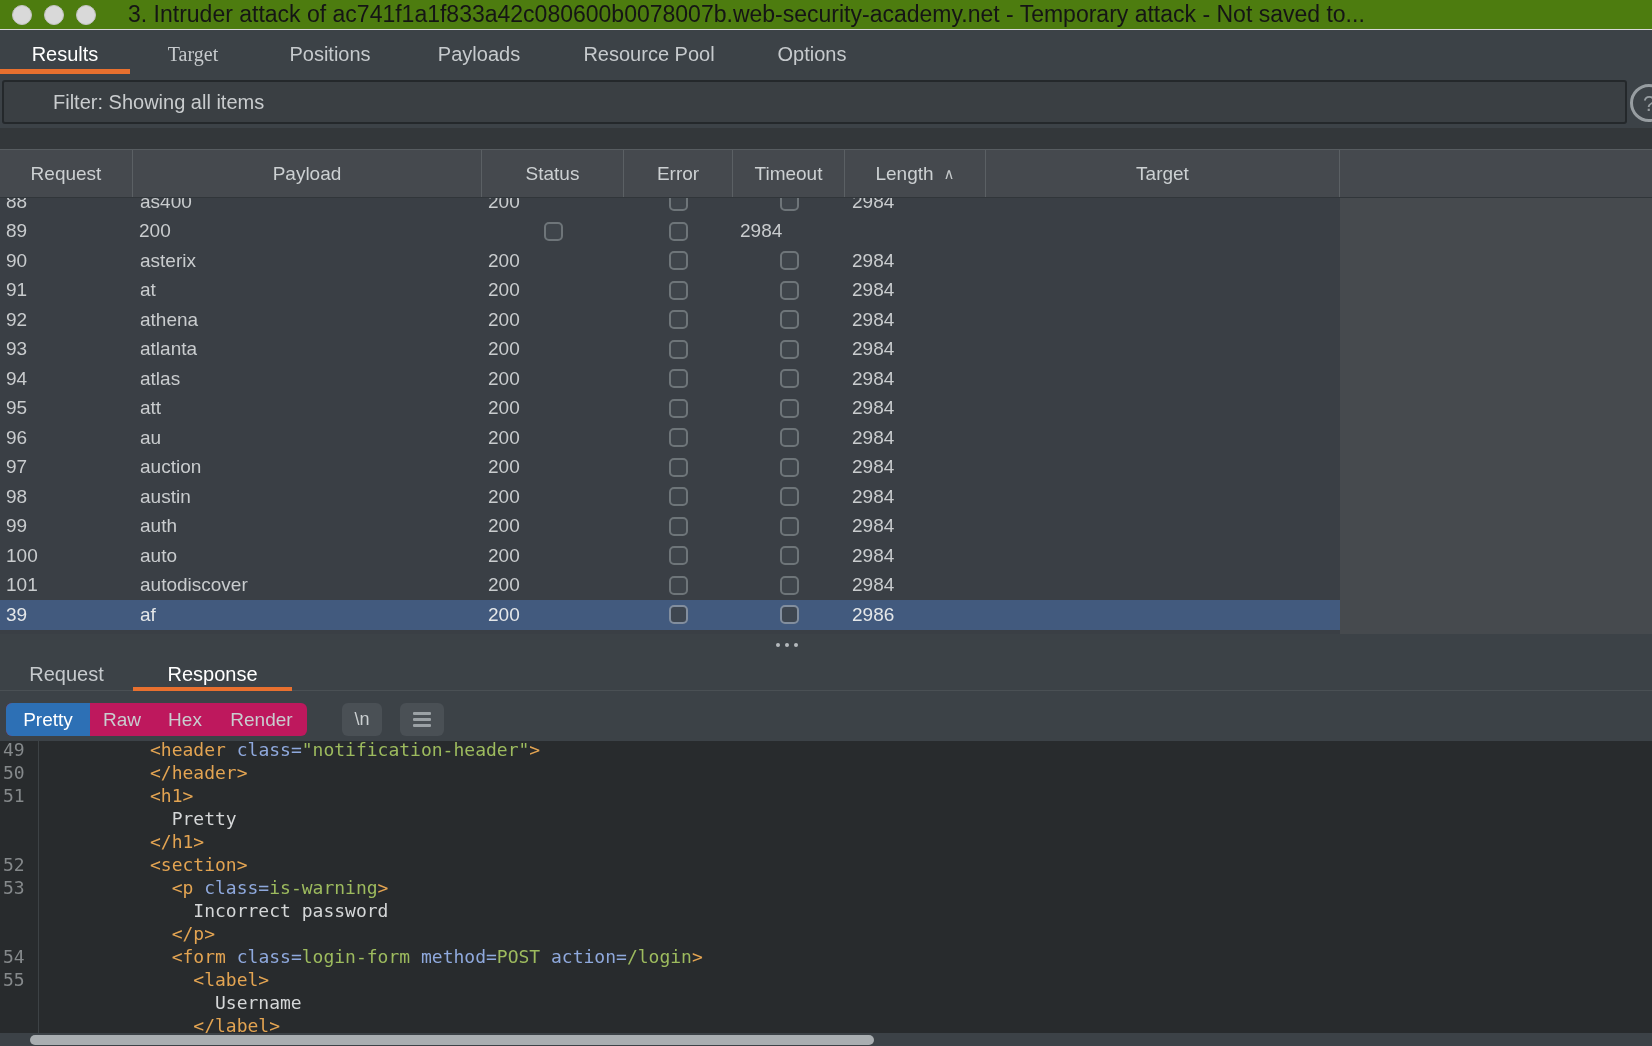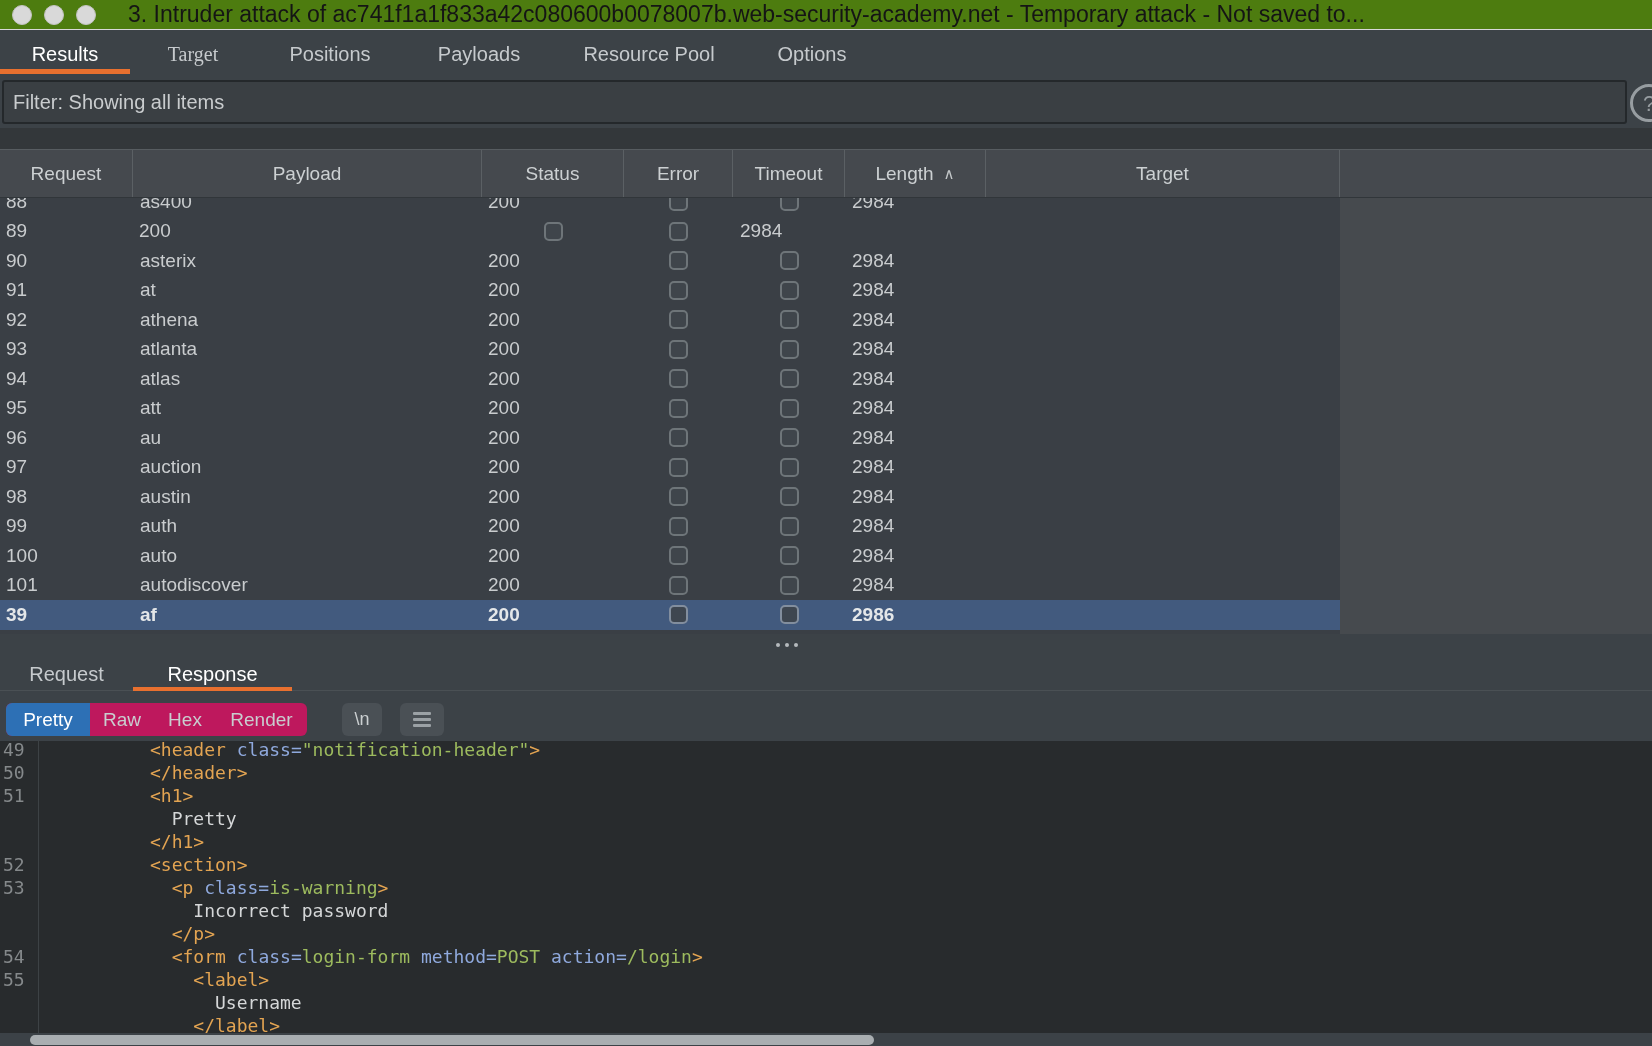--- a/index.html
+++ b/index.html
@@ -24,21 +24,21 @@
   .navtab.active { color:#ffffff; }
   .navtab.active::after { content:""; position:absolute; left:0; right:0; bottom:4px;
             height:5px; background:var(--orange); }
 
   
   #filterband { position:absolute; left:0; top:78px; width:1652px; height:50px;
                 background:#3c4247; }
   #filter-panel { position:absolute; left:2px; top:2px; width:1625px; height:44px;
                   background:#3a3f43; border:2px solid #24282b; border-radius:3px;
                   display:flex; align-items:center; padding-left:9px; }
-  #filter-text { font-size:20px; color:#c9ccce; }
+  #filter-text { font-size:20px; color:#c9ccce;margin-left:40px; }
   #help-icon { position:absolute; right:-16px; top:6px; width:38px; height:38px;
                border-radius:50%; border:3px solid #979da1; color:#979da1;
                font-size:22px; text-align:center; line-height:33px; background:transparent; }
 
   
   #gapband { position:absolute; left:0; top:128px; width:1652px; height:21px; background:#33373a; }
 
   
   #theader { position:absolute; left:0; top:149px; width:1652px; height:49px;
              background:#45494e; border-top:1px solid #575c60; border-bottom:1px solid #31363a;
@@ -47,21 +47,21 @@
            color:#ccd0d2; border-right:1px solid #5b6064; }
   .hcell:last-child { border-right:none; }
   .sort-glyph { font-size:15px; margin-left:10px; color:#c3c7c9; }
 
   #tbody { position:absolute; left:0; top:198px; width:1652px; height:436px; overflow:hidden;
            background:linear-gradient(90deg,#3a3f45 0,#3a3f45 1340px,#464a4e 1340px,#464a4e 100%); }
   #rows { margin-top:-11px; }
   .trow { width:1340px; height:29.5px; display:grid;
           grid-template-columns:133px 349px 142px 109px 112px 141px 354px;
           align-items:center; font-size:19px; color:#c9ccce; }
-  .trow.sel { background:var(--selrow); color:#e4e7e9;font-weight:bold; }
+  .trow.sel { background:var(--selrow); color:#e4e7e9; }
   .c { white-space:nowrap; overflow:hidden; }
   .c-req { padding-left:6px; }
   .c-pay { padding-left:7px; }
   .c-status { padding-left:6px; }
   .c-len { padding-left:7px; }
   .c-cb { display:flex; justify-content:center; }
   .cb { width:19px; height:19px; border-radius:5px; border:2px solid #6e7579; background:#3f454b; }
   .trow.sel .cb { background:#3e4650; border-color:#828e9e; }
 
   

